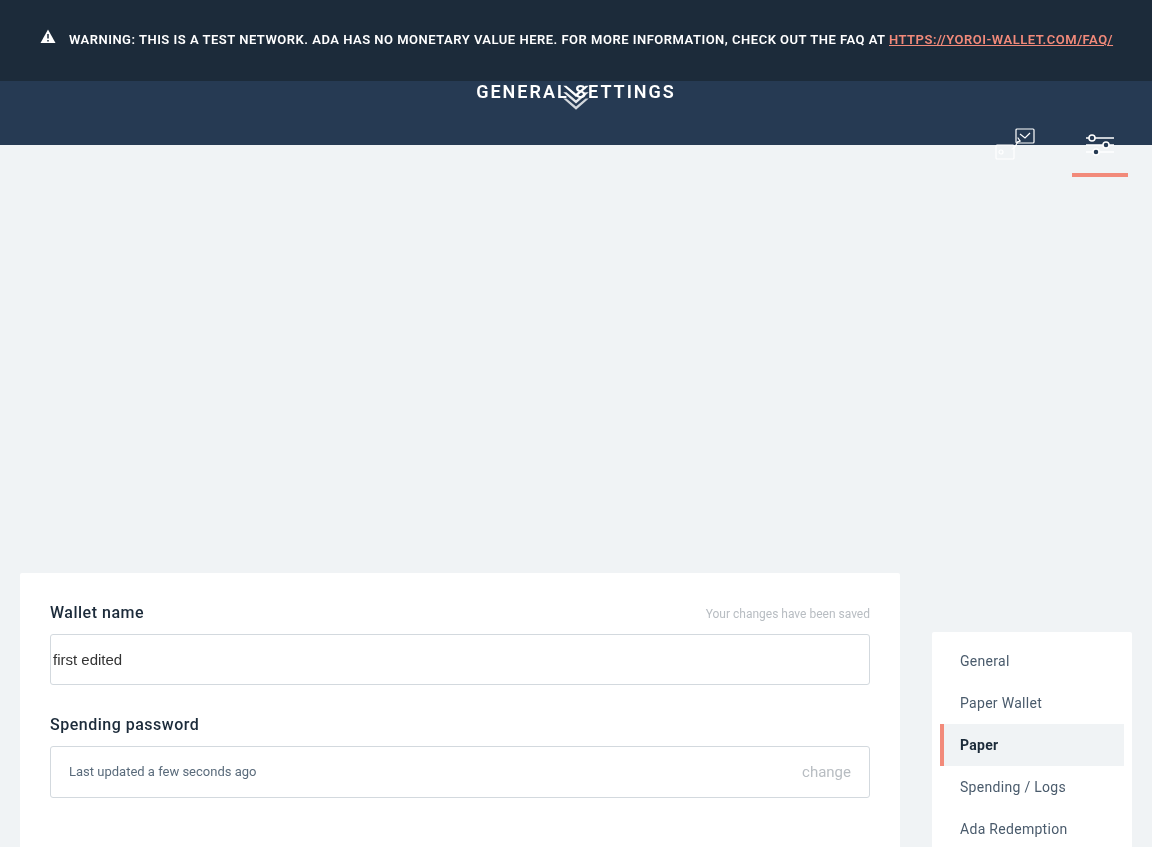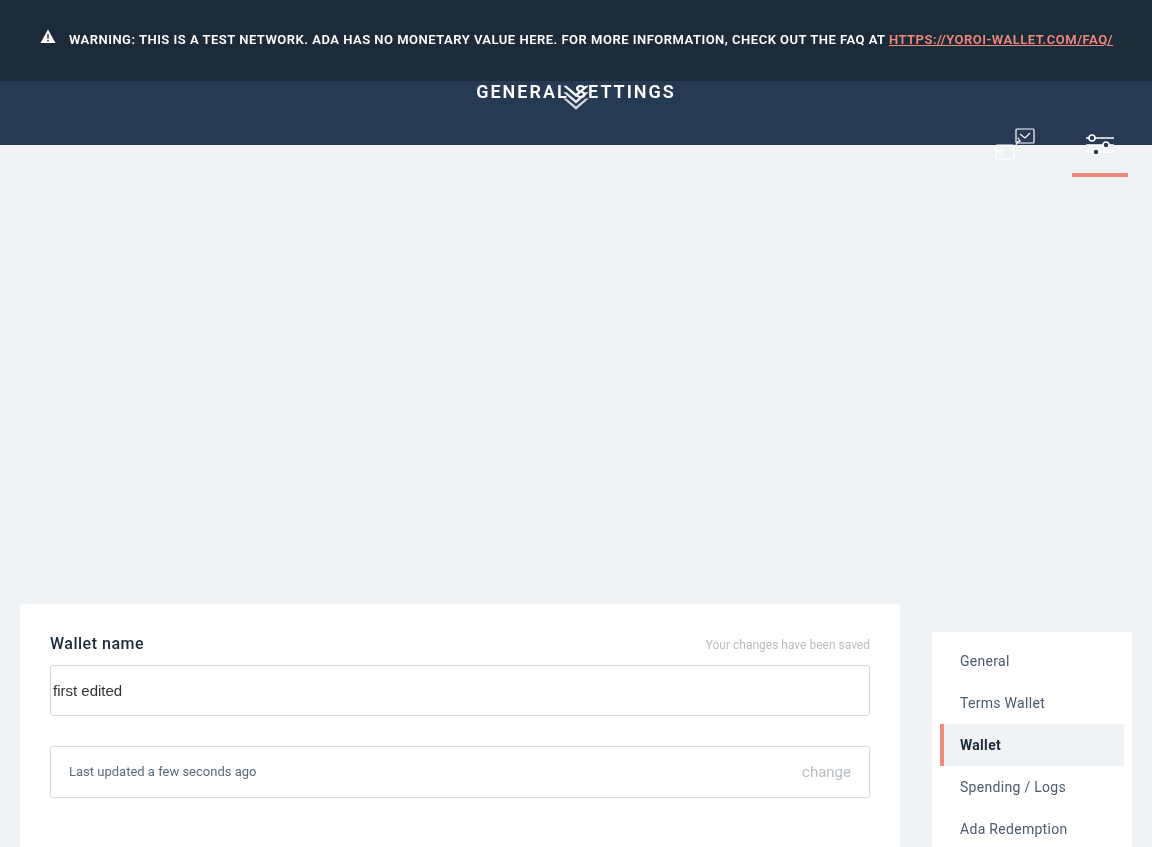--- a/index.html
+++ b/index.html
@@ -224,29 +224,32 @@
 
     <div class="field-group">
       <div class="field-header">
         <div class="field-label">Wallet name</div>
         <div class="field-saved">Your changes have been saved</div>
       </div>
       <input type="text" class="text-input" value="first edited" style="">
     </div>
 
     <div class="field-group">
+      <div class="field-header">
+        <div class="field-label">Spending password</div>
+      </div>
       <div class="password-row">
         <div class="password-updated">Last updated a few seconds ago</div>
         <div class="change-link">change</div>
       </div>
     </div>
 
   </div>
 
   <div class="side-panel">
     <div class="side-item">General</div>
-    <div class="side-item">Terms Wallet</div>
-    <div class="side-item active">Wallet</div>
+    <div class="side-item">Paper Wallet</div>
+    <div class="side-item active">Paper</div>
     <div class="side-item">Spending / Logs</div>
     <div class="side-item">Ada Redemption</div>
   </div>
 
 </div>
 
 </body></html>

